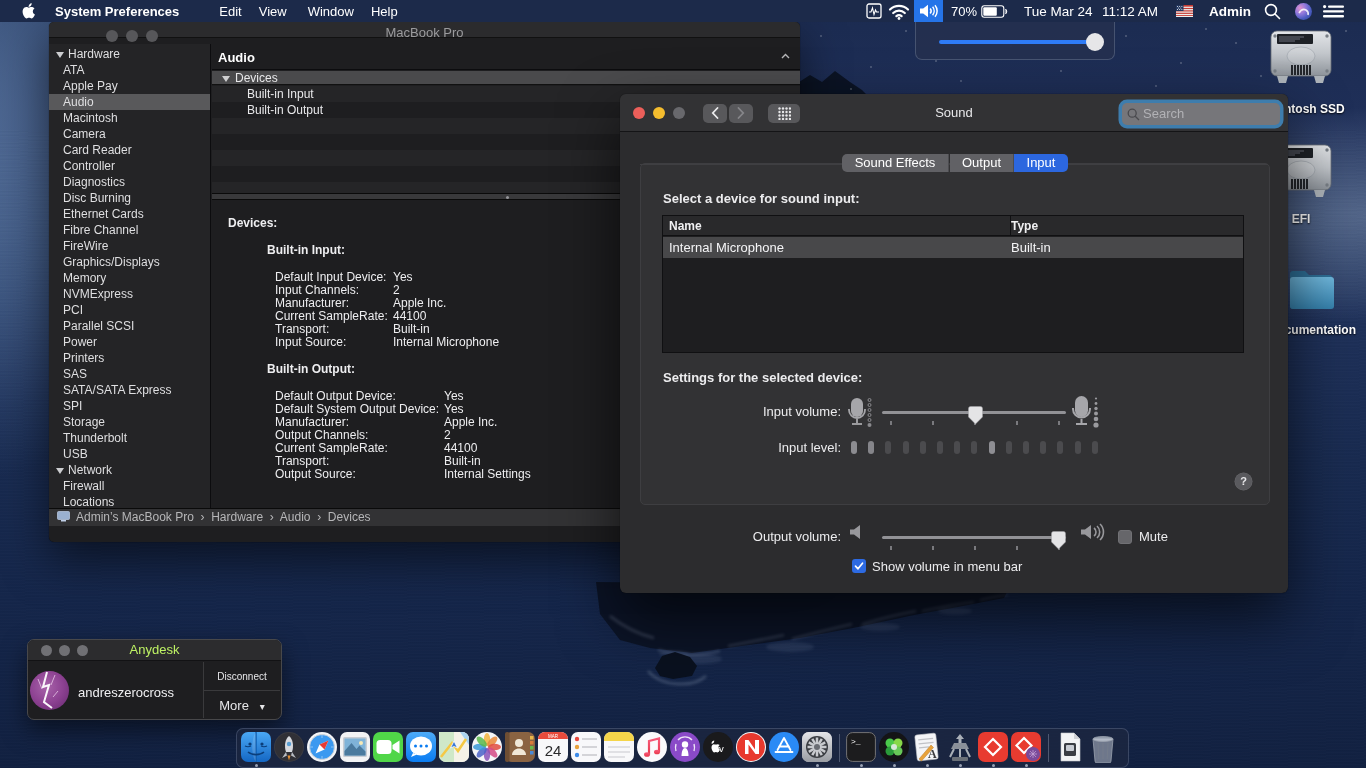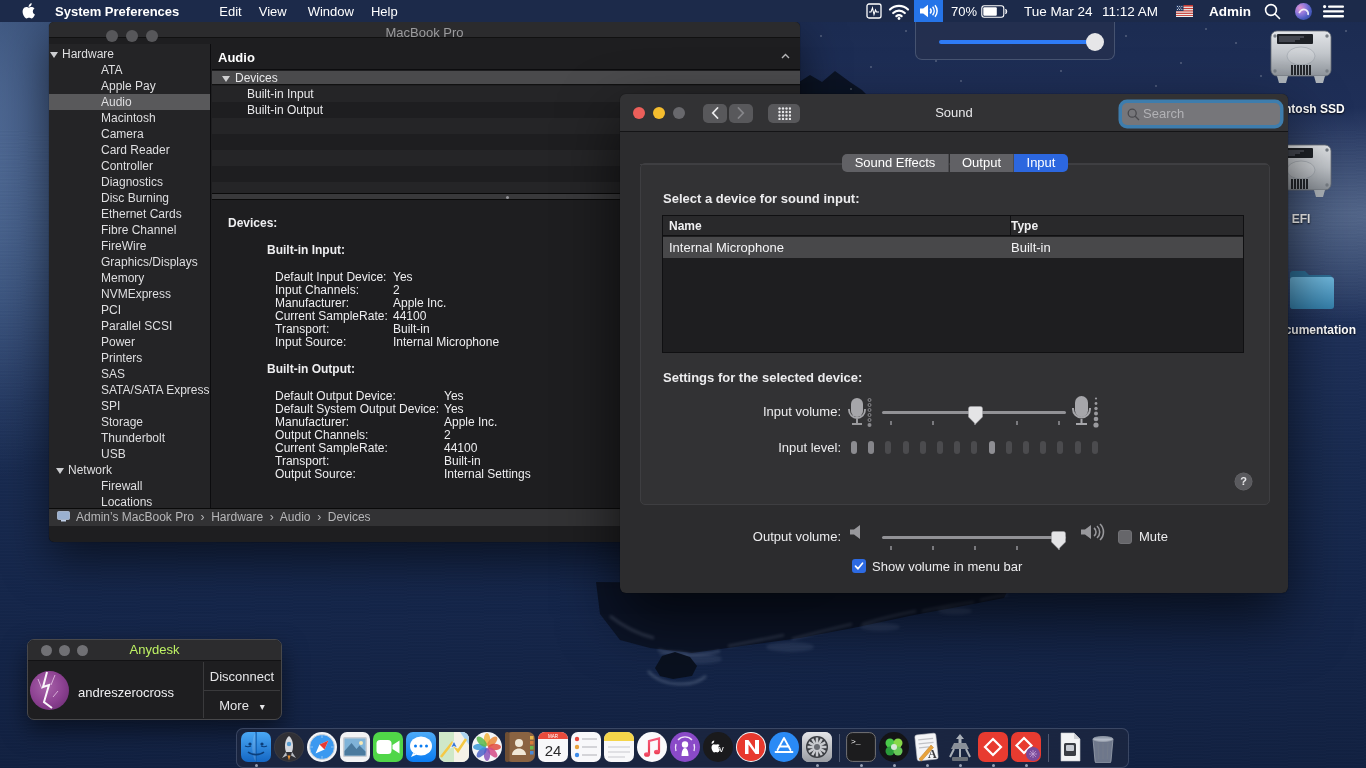--- a/index.html
+++ b/index.html
@@ -31,21 +31,21 @@
 
 .win { position:absolute; border-radius:6px; box-shadow:0 18px 45px rgba(0,0,0,.55), 0 0 1px rgba(0,0,0,.8); }
 .tl { border-radius:50%; position:absolute; }
 
 
 #sysinfo { z-index:10; left:49px; top:22px; width:751px; height:520px; background:#1e1e20; border-radius:5px; overflow:hidden; }
 #sysinfo .titlebar { position:absolute; left:0; top:0; right:0; height:16px; background:#2b2b2d; border-bottom:1px solid #111; }
 #sysinfo .title { position:absolute; left:0; right:0; top:3px; text-align:center; color:#9b9b9d; font-size:13px; }
 #si-side { position:absolute; left:0; top:22px; width:162px; bottom:18px; background:#242426; border-right:1px solid #0c0c0e;
   color:#dfdfe1; font-size:12px; }
-#si-side .row { height:16px; line-height:16px; padding-left:52px; white-space:nowrap; }
+#si-side .row { height:16px; line-height:16px; padding-left:14px; white-space:nowrap; }
 #si-side .row.sel { background:#59595b; }
 #si-main { position:absolute; left:163px; top:22px; right:0; bottom:18px; background:#1e1e20; color:#e8e8ea; font-size:12px; }
 #si-audio-h { position:absolute; left:0; top:0; right:0; height:26px; background:#1e1e20; border-bottom:1px solid #0c0c0e; }
 #si-audio-h b { position:absolute; left:6px; top:6px; font-size:13px; color:#fff; }
 #si-audio-h .caret { position:absolute; right:10px; top:9px; width:9px; height:6px; }
 .si-row { position:absolute; left:0; right:0; height:16px; line-height:16px; }
 #si-split { position:absolute; left:0; right:0; top:149px; height:7px; background:#39393b; border-top:1px solid #0a0a0a; border-bottom:1px solid #0a0a0a; }
 #si-split i { position:absolute; left:50%; top:2px; width:3px; height:3px; border-radius:50%; background:#96969a; }
 #si-detail { position:absolute; left:0; right:0; top:156px; bottom:0; background:#1e1e20; color:#eeeef0; font-size:12px; }
 #si-detail div { position:absolute; white-space:nowrap; }
@@ -150,21 +150,21 @@
 
 <div class="win" id="sysinfo">
   <div class="titlebar">
     <div class="tl" style="left:57px;top:8px;width:12px;height:12px;background:#57575a;"></div>
     <div class="tl" style="left:77px;top:8px;width:12px;height:12px;background:#57575a;"></div>
     <div class="tl" style="left:97px;top:8px;width:12px;height:12px;background:#57575a;"></div>
     <div class="title">MacBook Pro</div>
   </div>
   <div id="si-side">
       <div style="height:2px;"></div>
-      <div class="row" style="padding-left:1px;"><span style="display:inline-block;width:0;height:0;border-left:4.5px solid transparent;border-right:4.5px solid transparent;border-top:6.5px solid #cccdd0;margin-right:4px;"></span>Hardware</div>
+      <div class="row" style="padding-left:7px;"><span style="display:inline-block;width:0;height:0;border-left:4.5px solid transparent;border-right:4.5px solid transparent;border-top:6.5px solid #cccdd0;margin-right:4px;"></span>Hardware</div>
       <div class="row">ATA</div>
       <div class="row">Apple Pay</div>
       <div class="row sel">Audio</div>
       <div class="row">Macintosh</div>
       <div class="row">Camera</div>
       <div class="row">Card Reader</div>
       <div class="row">Controller</div>
       <div class="row">Diagnostics</div>
       <div class="row">Disc Burning</div>
       <div class="row">Ethernet Cards</div>
@@ -393,21 +393,21 @@
     <div class="t">Anydesk</div>
   </div>
   <div style="position:absolute;left:2px;top:31px;width:39px;height:39px;border-radius:50%;background:radial-gradient(circle at 42% 40%, #a863aa 0%, #8d4292 50%, #65276e 100%);overflow:hidden;">
     <svg width="39" height="39" viewBox="0 0 39 39">
         <path d="M17 1 L13 16 L19 14 L14 31 L22 37" stroke="#fff" stroke-width="2" fill="none" opacity=".95"></path>
         <path d="M25 4 L21 14 M8 8 L12 18 M28 20 L23 26" stroke="#e8c8e8" stroke-width="1" fill="none" opacity=".8"></path>
       </svg>
   </div>
   <div style="position:absolute;left:50px;top:45px;color:#f0f0f2;font-size:13px;">andreszerocross</div>
   <div style="position:absolute;left:175px;top:22px;bottom:1px;width:1px;background:#3a3a3c;"></div>
-  <div style="position:absolute;left:176px;top:22px;right:1px;height:29px;color:#e6e6e8;font-size:13px;text-align:center;line-height:29px;border-bottom:1px solid #3a3a3c;">Disconnect</div>
+  <div style="position:absolute;left:176px;top:22px;right:1px;height:29px;color:#e6e6e8;font-size:10px;text-align:center;line-height:29px;border-bottom:1px solid #3a3a3c;">Disconnect</div>
   <div style="position:absolute;left:176px;top:52px;right:1px;height:27px;color:#e6e6e8;font-size:13px;text-align:center;line-height:27px;">More &nbsp;&nbsp;<span style="font-size:10px;">▾</span></div>
 </div>
 
 <div id="desktop-icons">
   <svg class="dicon" style="left:1270px;top:29px;" width="62" height="64" viewBox="0 0 62 64">
     <defs>
         <linearGradient id="hd1" x1="0" y1="0" x2="0" y2="1">
           <stop offset="0" stop-color="#e4e6e9"></stop>
           <stop offset=".5" stop-color="#c2c6cb"></stop>
           <stop offset="1" stop-color="#8e949b"></stop>

